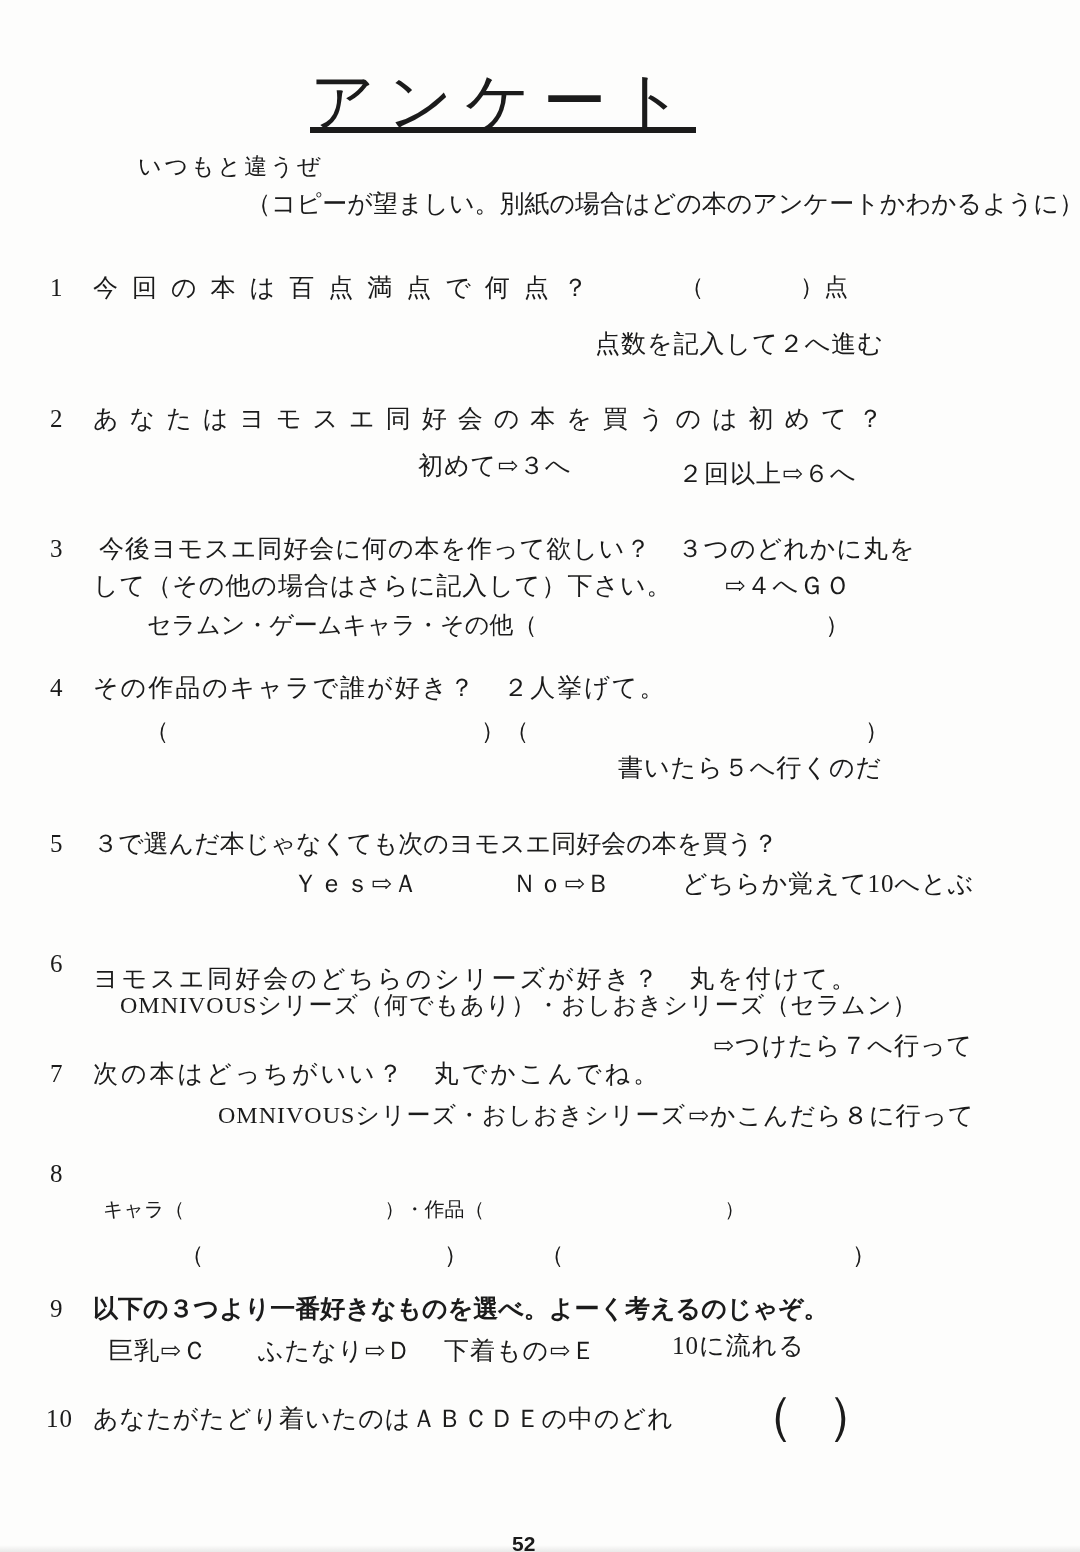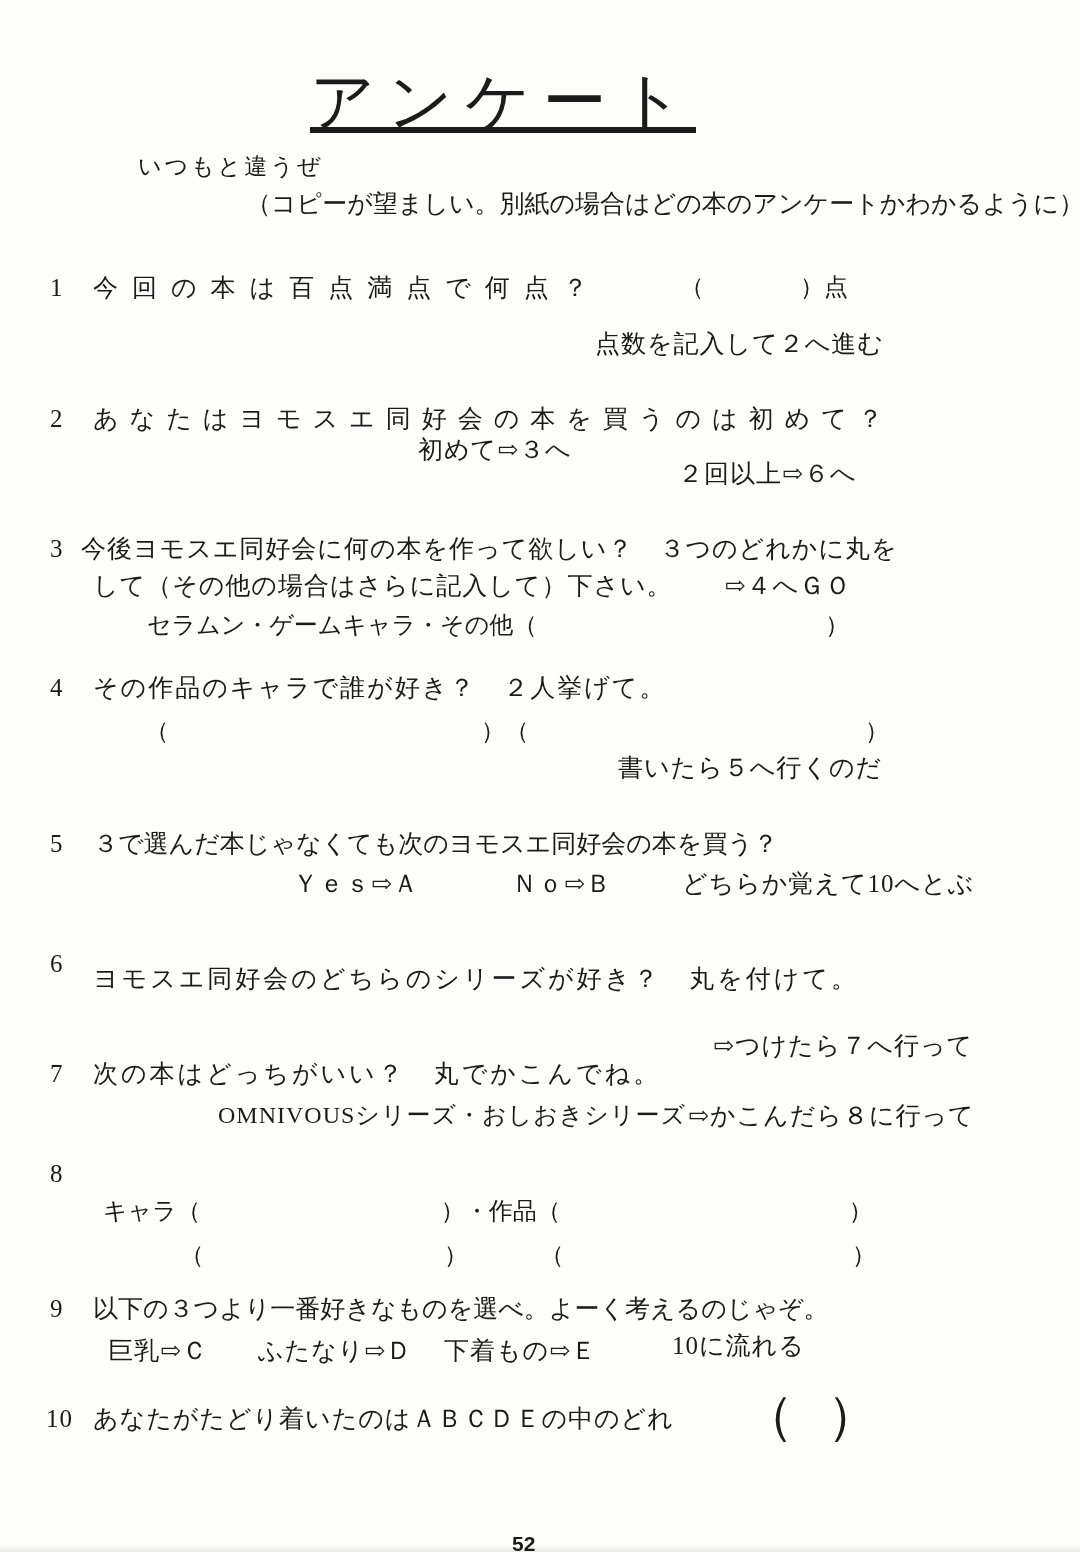--- a/index.html
+++ b/index.html
@@ -32,54 +32,55 @@
   <span class="t title-big" style="left:310px; top:60px;text-decoration:underline;">アンケート</span>
   <span class="t subtitle" style="left:246px; top:188px;">（コピーが望ましい。別紙の場合はどの本のアンケートかわかるように）</span>
 
   <span class="t qnum" style="left:50px; top:272px;">1</span>
   <span class="t" style="left:93px; top:272px; letter-spacing:14px;">今回の本は百点満点で何点？</span>
   <span class="t" style="left:680px; top:272px; font-size:24px; letter-spacing:0;">（　　　　）点</span>
   <span class="t" style="left:595px; top:328px;">点数を記入して２へ進む</span>
 
   <span class="t qnum" style="left:50px; top:403px;">2</span>
   <span class="t" style="left:93px; top:403px; letter-spacing:11px;">あなたはヨモスエ同好会の本を買うのは初めて？</span>
-  <span class="t" style="left:418px; top:434px;">初めて⇨３へ</span>
+  <span class="t" style="left:418px; top:450px;">初めて⇨３へ</span>
   <span class="t" style="left:678px; top:458px;text-align:right;">２回以上⇨６へ</span>
 
   <span class="t qnum" style="left:50px; top:533px;">3</span>
-  <span class="t" style="left:81px; top:533px;text-align:right;">今後ヨモスエ同好会に何の本を作って欲しい？　３つのどれかに丸を</span>
+  <span class="t" style="left:99px; top:533px;text-align:right;">今後ヨモスエ同好会に何の本を作って欲しい？　３つのどれかに丸を</span>
   <span class="t" style="left:93px; top:570px;">して（その他の場合はさらに記入して）下さい。　　⇨４へＧＯ</span>
   <span class="t" style="left:147px; top:610px; font-size:24px; letter-spacing:0;">セラムン・ゲームキャラ・その他（　　　　　　　　　　　　）</span>
 
   <span class="t qnum" style="left:50px; top:672px;">4</span>
   <span class="t" style="left:93px; top:672px; letter-spacing:2px;">その作品のキャラで誰が好き？　２人挙げて。</span>
   <span class="t" style="left:145px; top:716px; font-size:24px; letter-spacing:0;">（　　　　　　　　　　　　　）（　　　　　　　　　　　　　　）</span>
   <span class="t" style="left:618px; top:752px;">書いたら５へ行くのだ</span>
 
   <span class="t qnum" style="left:50px; top:828px;">5</span>
   <span class="t" style="left:93px; top:828px; letter-spacing:0;">３で選んだ本じゃなくても次のヨモスエ同好会の本を買う？</span>
   <span class="t" style="left:293px; top:868px;">Ｙｅｓ⇨Ａ</span>
   <span class="t" style="left:512px; top:868px;">Ｎｏ⇨Ｂ</span>
   <span class="t" style="left:682px; top:868px;">どちらか覚えて10へとぶ</span>
 
   <span class="t qnum" style="left:50px; top:948px;">6</span>
   <span class="t" style="left:93px; top:948px; letter-spacing:3px;margin-top:15px;">ヨモスエ同好会のどちらのシリーズが好き？　丸を付けて。</span>
+  <span class="t" style="left:120px; top:990px; font-size:24px;">OMNIVOUSシリーズ（何でもあり）・おしおきシリーズ（セラムン）</span>
   <span class="t" style="left:713px; top:1030px;">⇨つけたら７へ行って</span>
 
   <span class="t qnum" style="left:50px; top:1058px;">7</span>
   <span class="t" style="left:93px; top:1058px; letter-spacing:3px;">次の本はどっちがいい？　丸でかこんでね。</span>
   <span class="t" style="left:218px; top:1100px; font-size:24px;">OMNIVOUSシリーズ・おしおきシリーズ</span>
   <span class="t" style="left:688px; top:1100px;">⇨かこんだら８に行って</span>
 
   <span class="t qnum" style="left:50px; top:1158px;">8</span>
-  <span class="t" style="left:103px; top:1196px; font-size:24px; letter-spacing:0;">キャラ（　　　　　　　　　　）・作品（　　　　　　　　　　　　）</span>
+  <span class="t" style="left:103px; top:1196px; font-size:20px; letter-spacing:0;">キャラ（　　　　　　　　　　）・作品（　　　　　　　　　　　　）</span>
   <span class="t" style="left:180px; top:1240px; font-size:24px; letter-spacing:0;">（　　　　　　　　　　）　　　（　　　　　　　　　　　　）</span>
 
   <span class="t qnum" style="left:50px; top:1293px;">9</span>
-  <span class="t" style="left:93px; top:1293px; letter-spacing:0;">以下の３つより一番好きなものを選べ。よーく考えるのじゃぞ。</span>
+  <span class="t" style="left:93px; top:1293px; letter-spacing:0;font-weight:bold;">以下の３つより一番好きなものを選べ。よーく考えるのじゃぞ。</span>
   <span class="t" style="left:108px; top:1335px;">巨乳⇨Ｃ</span>
   <span class="t" style="left:258px; top:1335px;">ふたなり⇨Ｄ</span>
   <span class="t" style="left:444px; top:1335px;">下着もの⇨Ｅ</span>
   <span class="t" style="left:672px; top:1330px;">10に流れる</span>
 
   <span class="t qnum" style="left:46px; top:1403px;">10</span>
   <span class="t" style="left:93px; top:1403px;">あなたがたどり着いたのはＡＢＣＤＥの中のどれ</span>
   <span class="t big-parens" style="left:742px; top:1382px;">（ ）</span>
 
   <span class="t pagenum" style="left:512px; top:1510px;margin-top:20px;">52</span>

